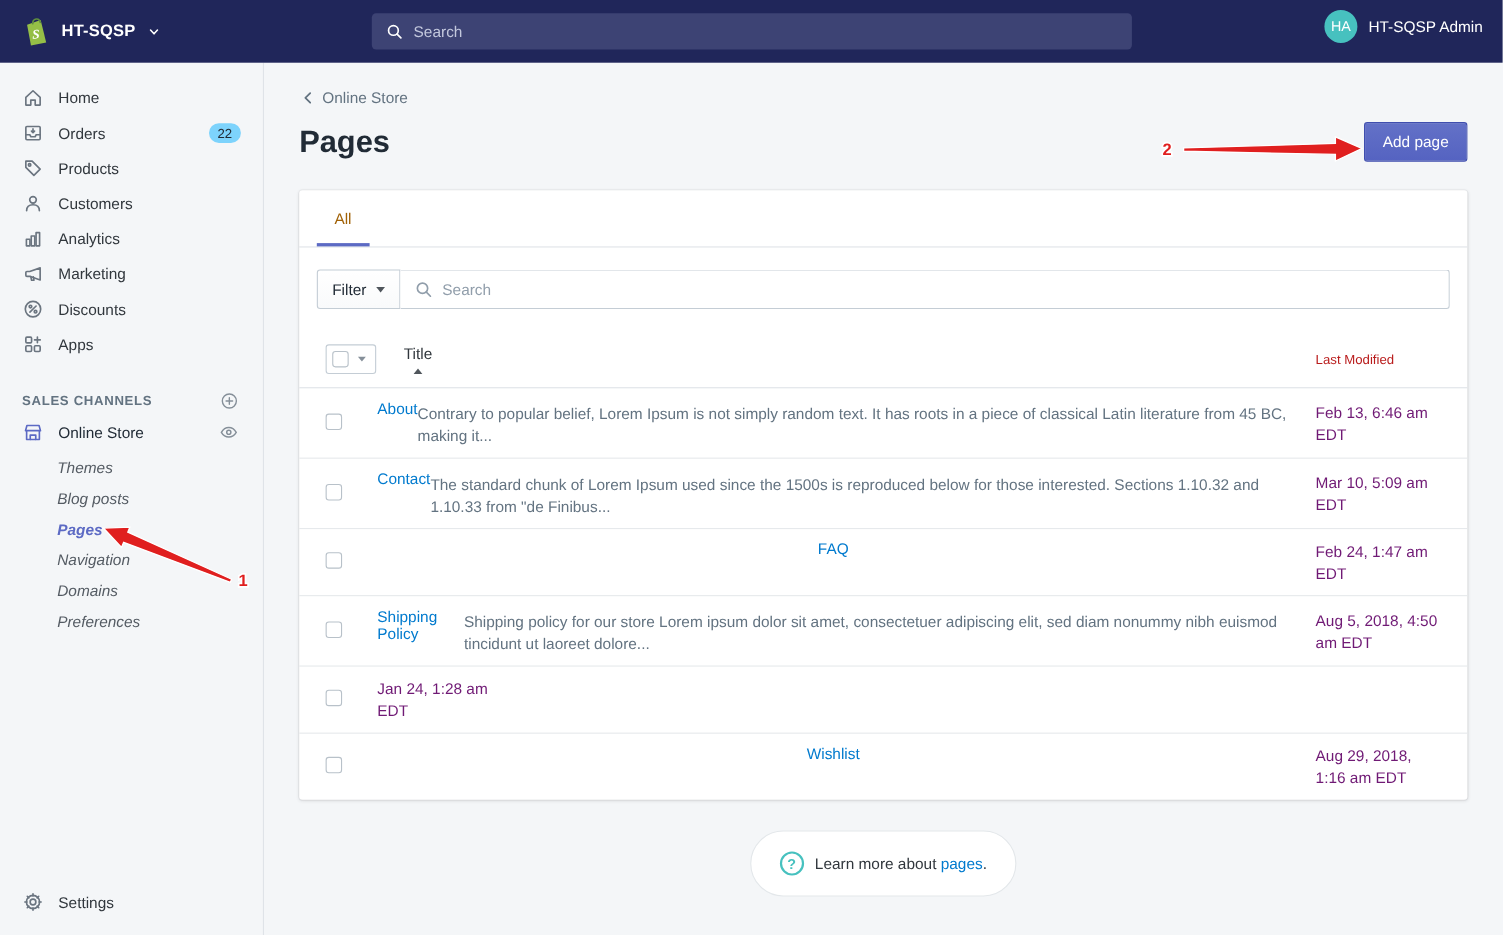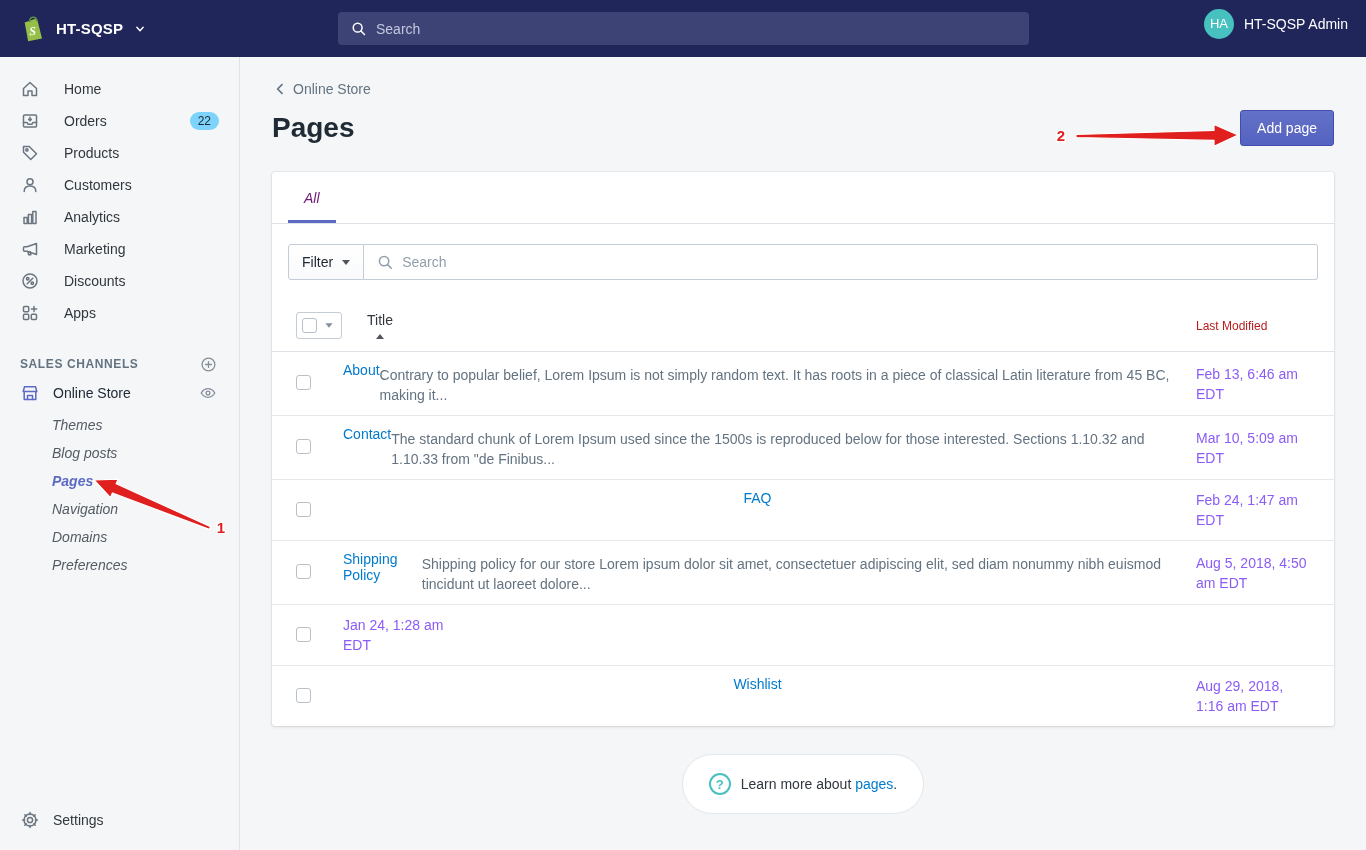--- a/index.html
+++ b/index.html
@@ -22,21 +22,21 @@
   .topbar-search input::placeholder { color:#c3c8dd; }
   .topbar-user { position:absolute; right:18px; top:0; height:47px; display:flex; align-items:center; gap:10px; cursor:pointer; }
   .avatar { width:30px; height:30px; border-radius:50%; background:#47c1bf; color:#fff;
     font-size:13px; display:flex; align-items:center; justify-content:center; }
   .topbar-user .uname { color:#fff; font-size:14px; }
 
   
   .sidebar { position:absolute; left:0; top:57px; bottom:0; width:240px;
     background:#f4f6f8; border-right:1px solid #dfe3e8; z-index:10; }
   .nav { padding-top:16px; }
-  .nav-item { height:32px; display:flex; align-items:center; gap:24px; padding:0 20px;
+  .nav-item { height:32px; display:flex; align-items:center; gap:13px; padding:0 20px;
     font-size:14px; color:#31373d; cursor:pointer; }
   .nav-item .icon { color:#6b7580; width:20px; height:20px; }
   .badge { margin-left:auto; background:#7dd3fc; color:#212b36; font-size:12px;
     border-radius:10px; padding:2px 8px; }
   .sc-head { margin-top:22px; height:26px; display:flex; align-items:center; padding:0 22px 0 20px; }
   .sc-head .sc-label { font-size:12px; font-weight:bold; color:#637381; letter-spacing:.6px; }
   .sc-head .icon { margin-left:auto; color:#858f99; width:17px; height:17px; cursor:pointer; }
   .os-row { height:32px; display:flex; align-items:center; gap:13px; padding:0 22px 0 20px;
     font-size:14px; color:#212b36; cursor:pointer; }
   .os-row .store-icon { color:#5c6ac4; width:20px; height:20px; }
@@ -56,22 +56,22 @@
   .breadcrumb .icon { width:16px; height:16px; color:#637381; }
   .title-row { margin-top:9px; display:flex; align-items:center; }
   .page-title { font-size:28px; font-weight:bold; color:#212b36; }
   .add-btn { margin-left:auto; height:36px; padding:0 16px; font-size:14px; color:#fff;
     background:linear-gradient(to bottom,#6371c7,#5563c1); border:1px solid #3f4eae;
     border-radius:3px; cursor:pointer; font-family:inherit; }
 
   .card { margin-top:26px; background:#fff; border-radius:3px;
     box-shadow:0 0 0 1px rgba(63,63,68,.05), 0 1px 3px 0 rgba(63,63,68,.15); }
   .tabs { height:52px; border-bottom:1px solid #dfe3e8; display:flex; padding-left:16px; }
-  .tab { position:relative; padding:0 16px; font-size:14px; color:#701a75;
-    display:flex; align-items:center; cursor:pointer;font-style:italic; }
+  .tab { position:relative; padding:0 16px; font-size:14px; color:#a16207;
+    display:flex; align-items:center; cursor:pointer; }
   .tab.active::after { content:""; position:absolute; left:0; right:0; bottom:0; height:3px; background:#5c6ac4; }
 
   .controls { padding:20px 16px; }
   .filter-group { display:flex; height:36px; }
   .filter-btn { display:flex; align-items:center; gap:9px; padding:0 13px; font-size:14px; color:#212b36;
     background:linear-gradient(to bottom,#fff,#f9fafb); border:1px solid #c4cdd5;
     border-radius:3px 0 0 3px; cursor:pointer; font-family:inherit; }
   .caret-down { width:0; height:0; border-left:4px solid transparent; border-right:4px solid transparent;
     border-top:5px solid #50565c; }
   .list-search { flex:1; display:flex; align-items:center; gap:8px; border:1px solid #c4cdd5;
@@ -91,21 +91,21 @@
   .sort-asc { width:0; height:0; border-left:4px solid transparent; border-right:4px solid transparent;
     border-bottom:5px solid #50565c; }
   .th-mod { margin-left:auto; width:118px; font-size:12px; color:#b91c1c; }
 
   .row { display:flex; align-items:center; padding:10px 20px 10px 24px; cursor:pointer; }
   .row + .row { border-top:1px solid #e6e9ec; }
   .row .cb-col { width:47px; padding-top:2px; }
   .row .content { flex:1; padding-right:24px; min-height:40px; display:flex; flex-direction:row; justify-content:center; }
   .row .title-link { font-size:14px; color:#007ace; text-decoration:none; width:max-content; }
   .row .desc { font-size:14px; color:#637381; line-height:20px; margin-top:3px; }
-  .row .mod { width:118px; font-size:14px; color:#8b5cf6; line-height:20px; }
+  .row .mod { width:118px; font-size:14px; color:#701a75; line-height:20px; }
 
   .footer-help { margin-top:28px; display:flex; justify-content:center; }
   .help-pill { display:inline-flex; align-items:center; gap:10px; padding:18px 26px;
     background:#fff; border:1px solid #e3e7ea; border-radius:999px; }
   .q-icon { width:22px; height:22px; border:2px solid #47c1bf; border-radius:50%; color:#47c1bf;
     font-size:13px; font-weight:bold; display:flex; align-items:center; justify-content:center; }
   .help-text { font-size:14px; color:#31373d; }
   .help-text a { color:#007ace; text-decoration:none; cursor:pointer; }
 
   

